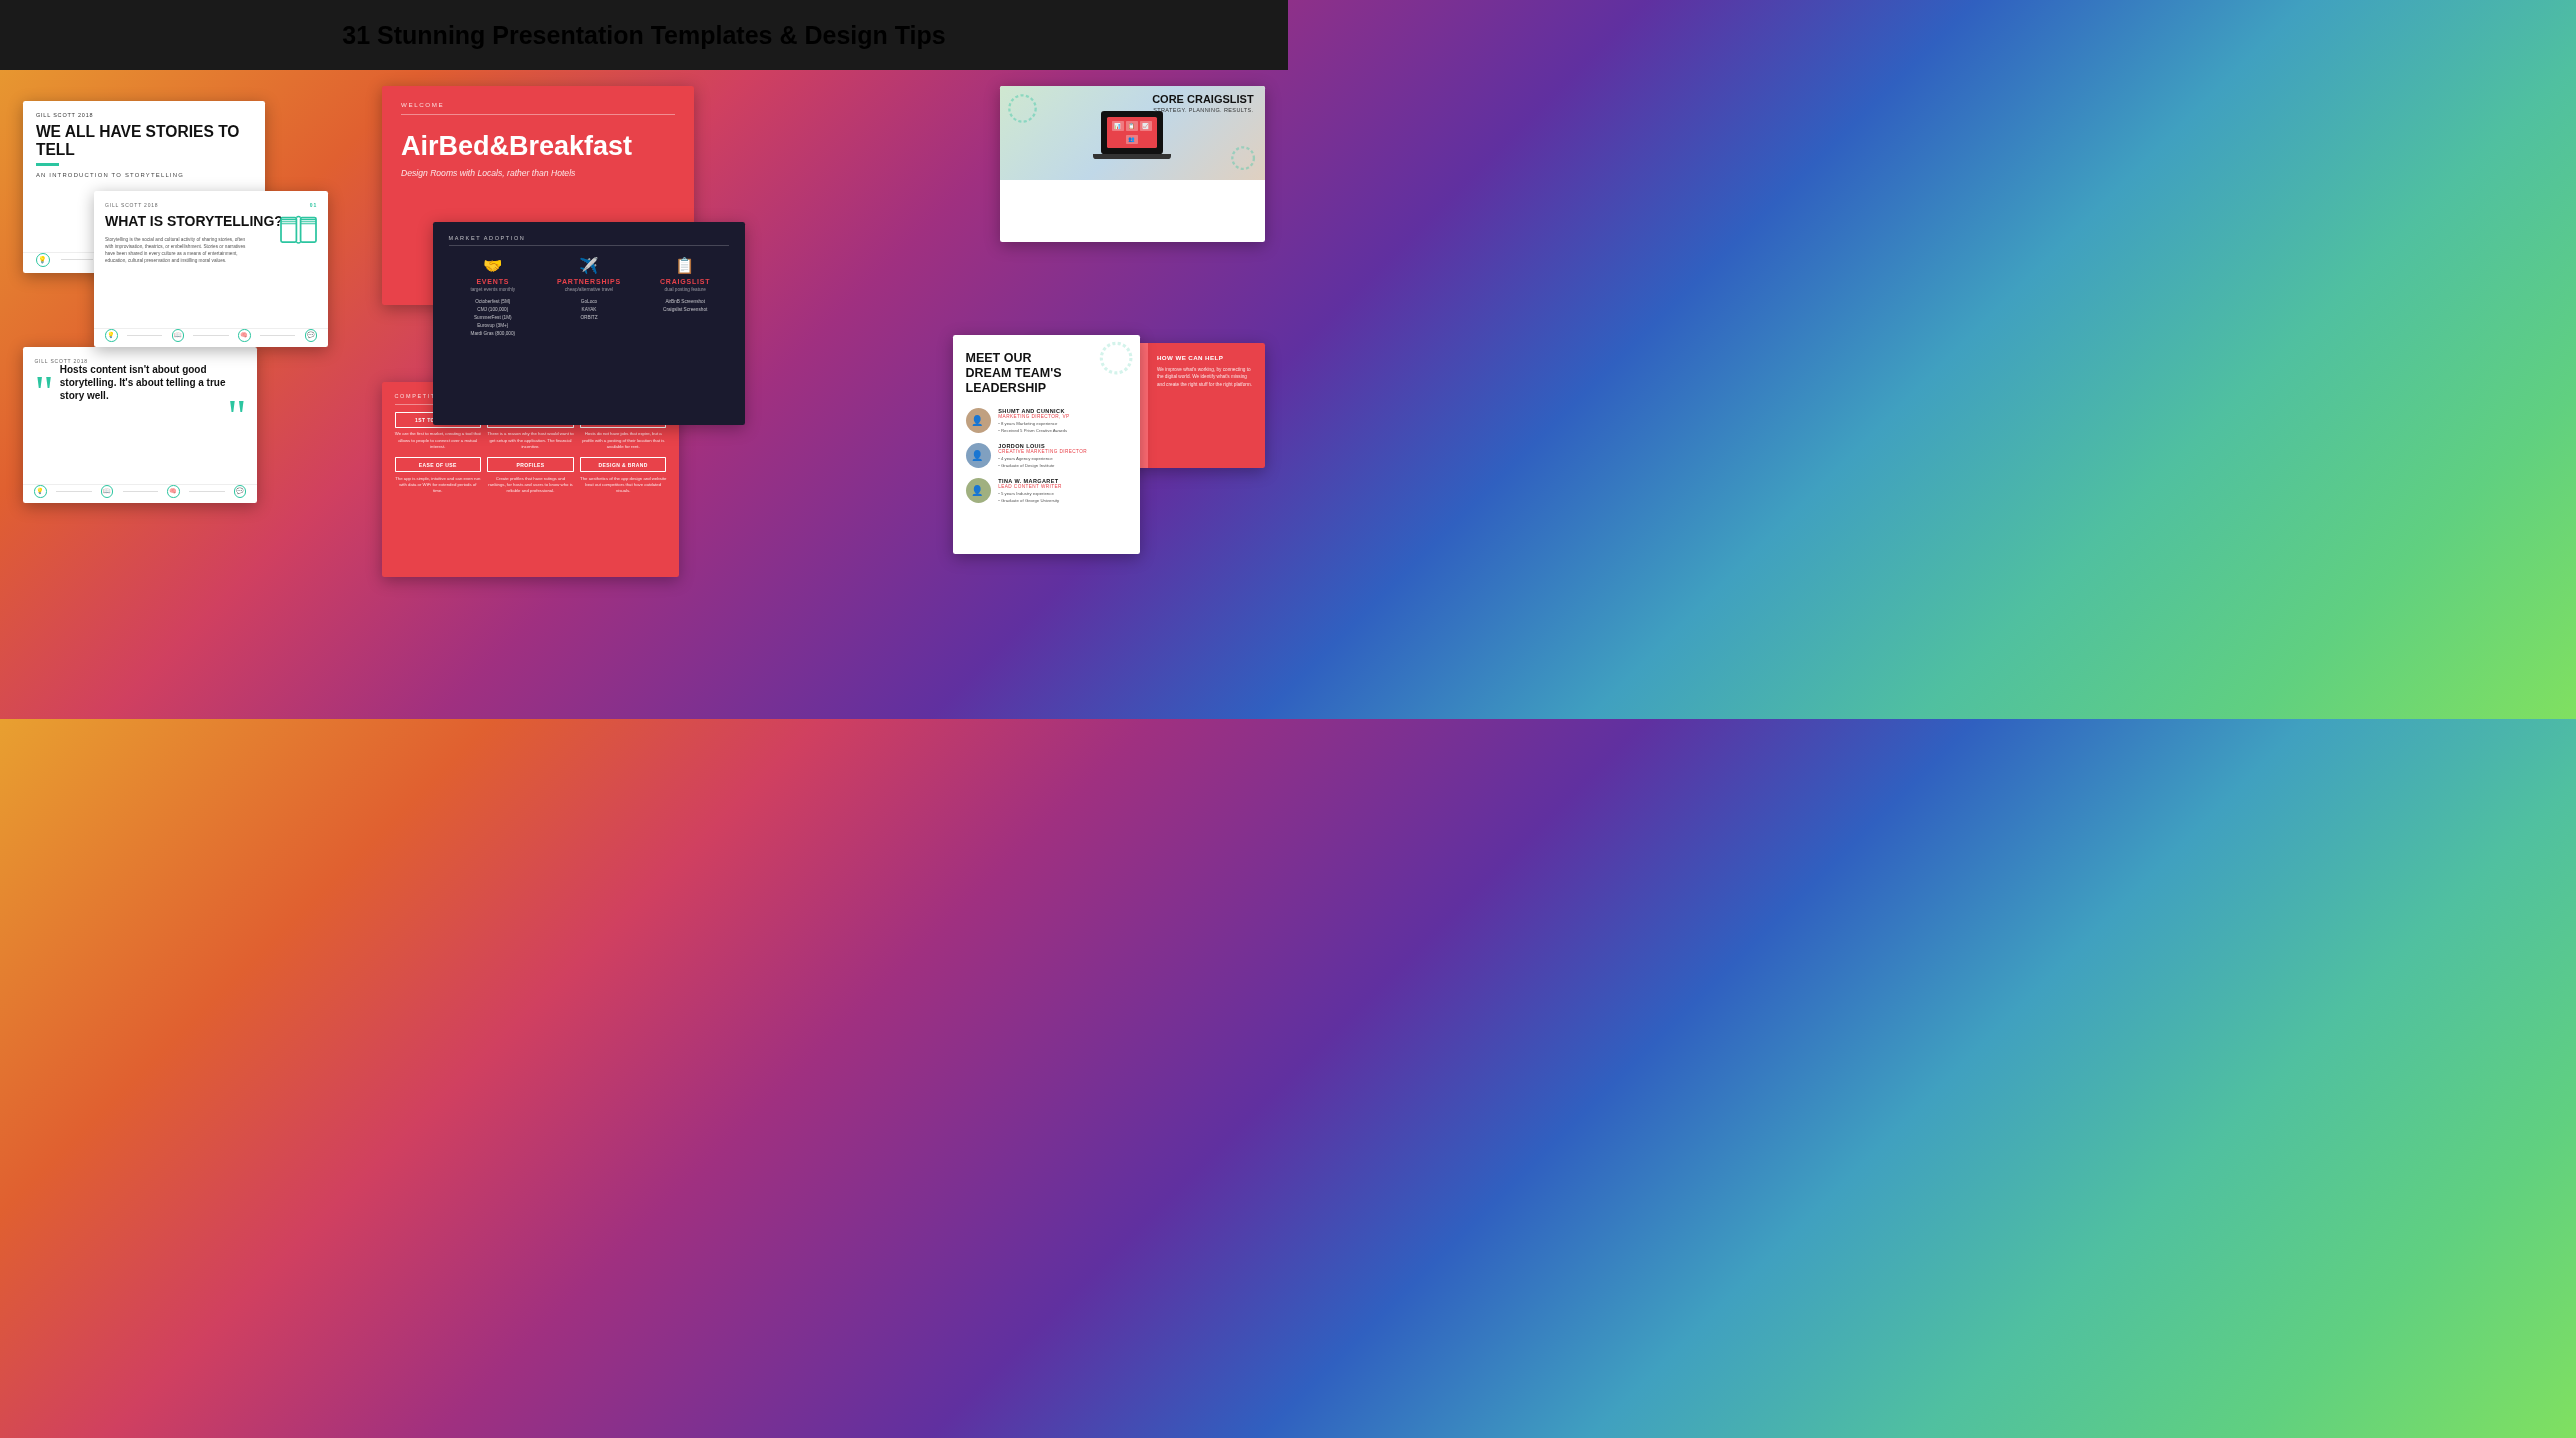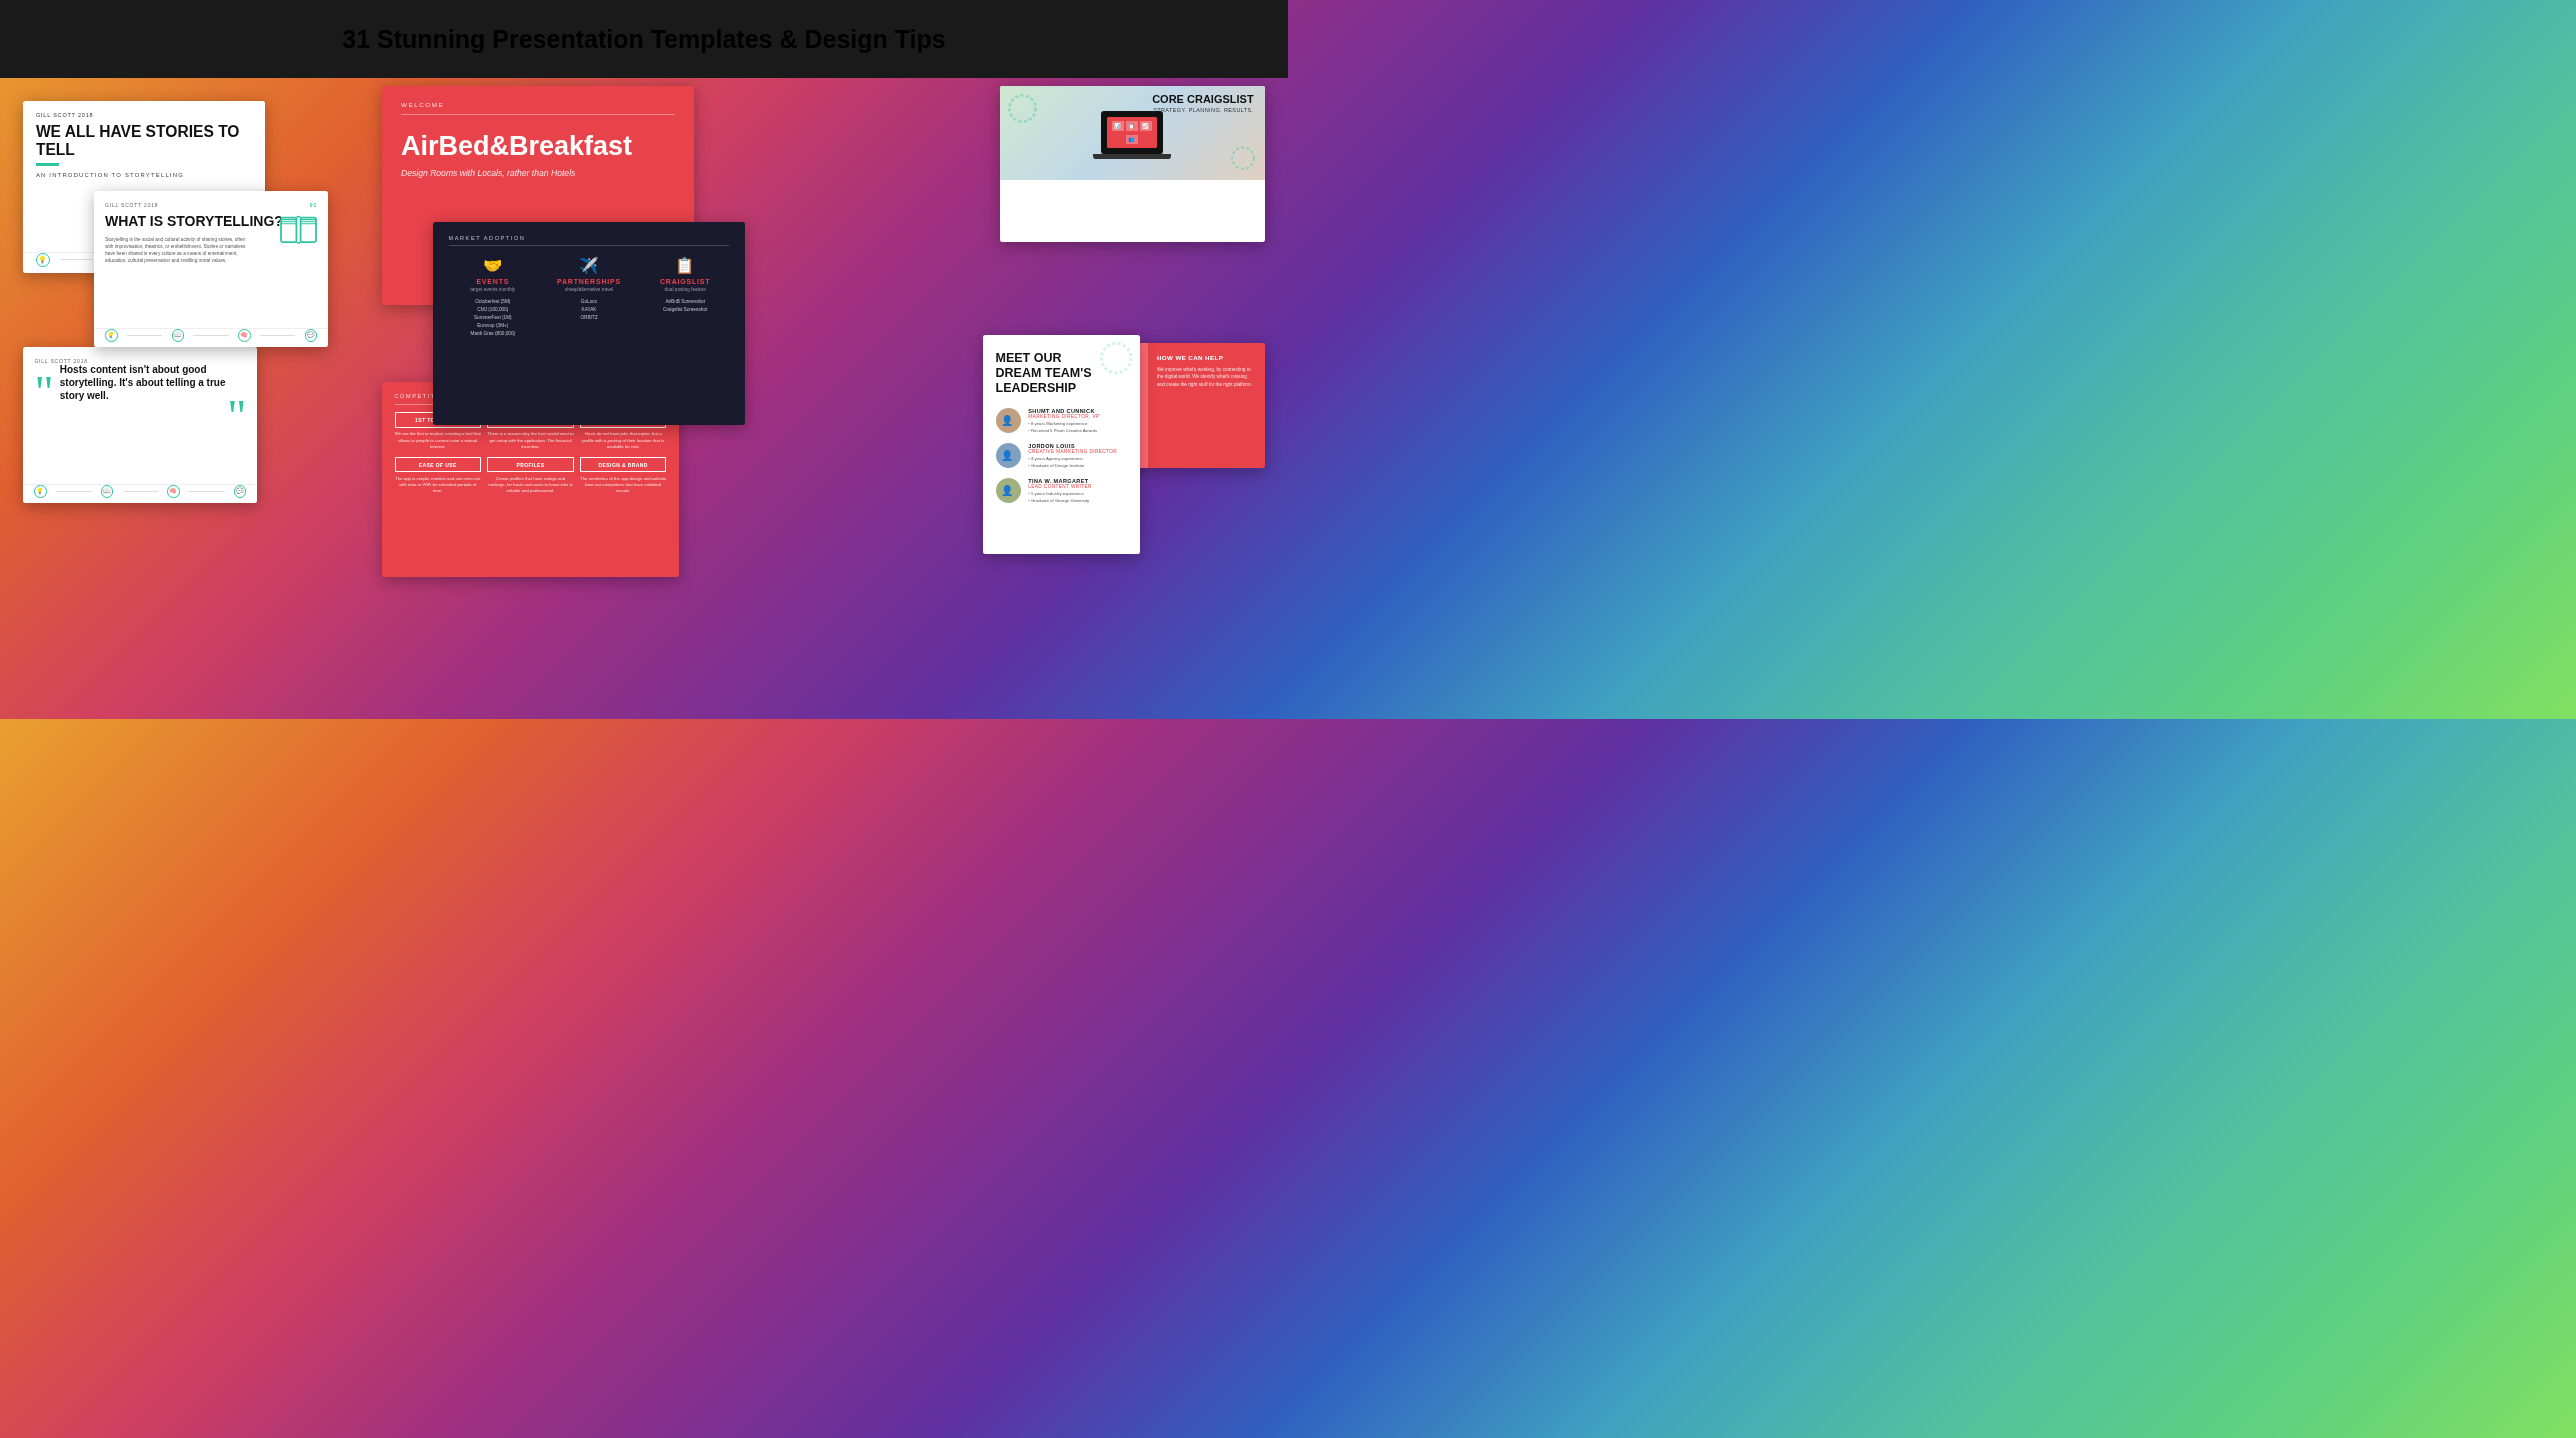--- a/index.html
+++ b/index.html
@@ -10,21 +10,21 @@
       font-family: Arial, sans-serif;
       position: relative;
       background: linear-gradient(135deg, #e8a030 0%, #e06030 15%, #d04060 25%, #a03080 35%, #6030a0 50%, #3060c0 60%, #40a0c0 70%, #50c0a0 80%, #60d080 90%, #80e060 100%);
     }
 
     
     .header {
       position: absolute;
       top: 0; left: 0; right: 0;
       background: #1a1a1a;
-      height: 78px;
+      height: 70px;
       display: flex;
       align-items: center;
       justify-content: center;
       z-index: 10;
     }
 
     
     .cards-area {
       position: absolute;
       top: 70px;
@@ -444,21 +444,21 @@
     }
     .card-digital .devices-row {
       display: flex;
       gap: 3.1px;
       font-size: 12.5px;
       color: #fff;
     }
 
     
     .card-team {
-      width: 157px;
+      width: 187px;
       height: 219px;
       background: #fff;
       top: 265px;
       right: 148px;
       z-index: 5;
     }
     .card-team .inner {
       padding: 15.6px 12.5px 9.4px;
     }
     .card-team .team-title {

